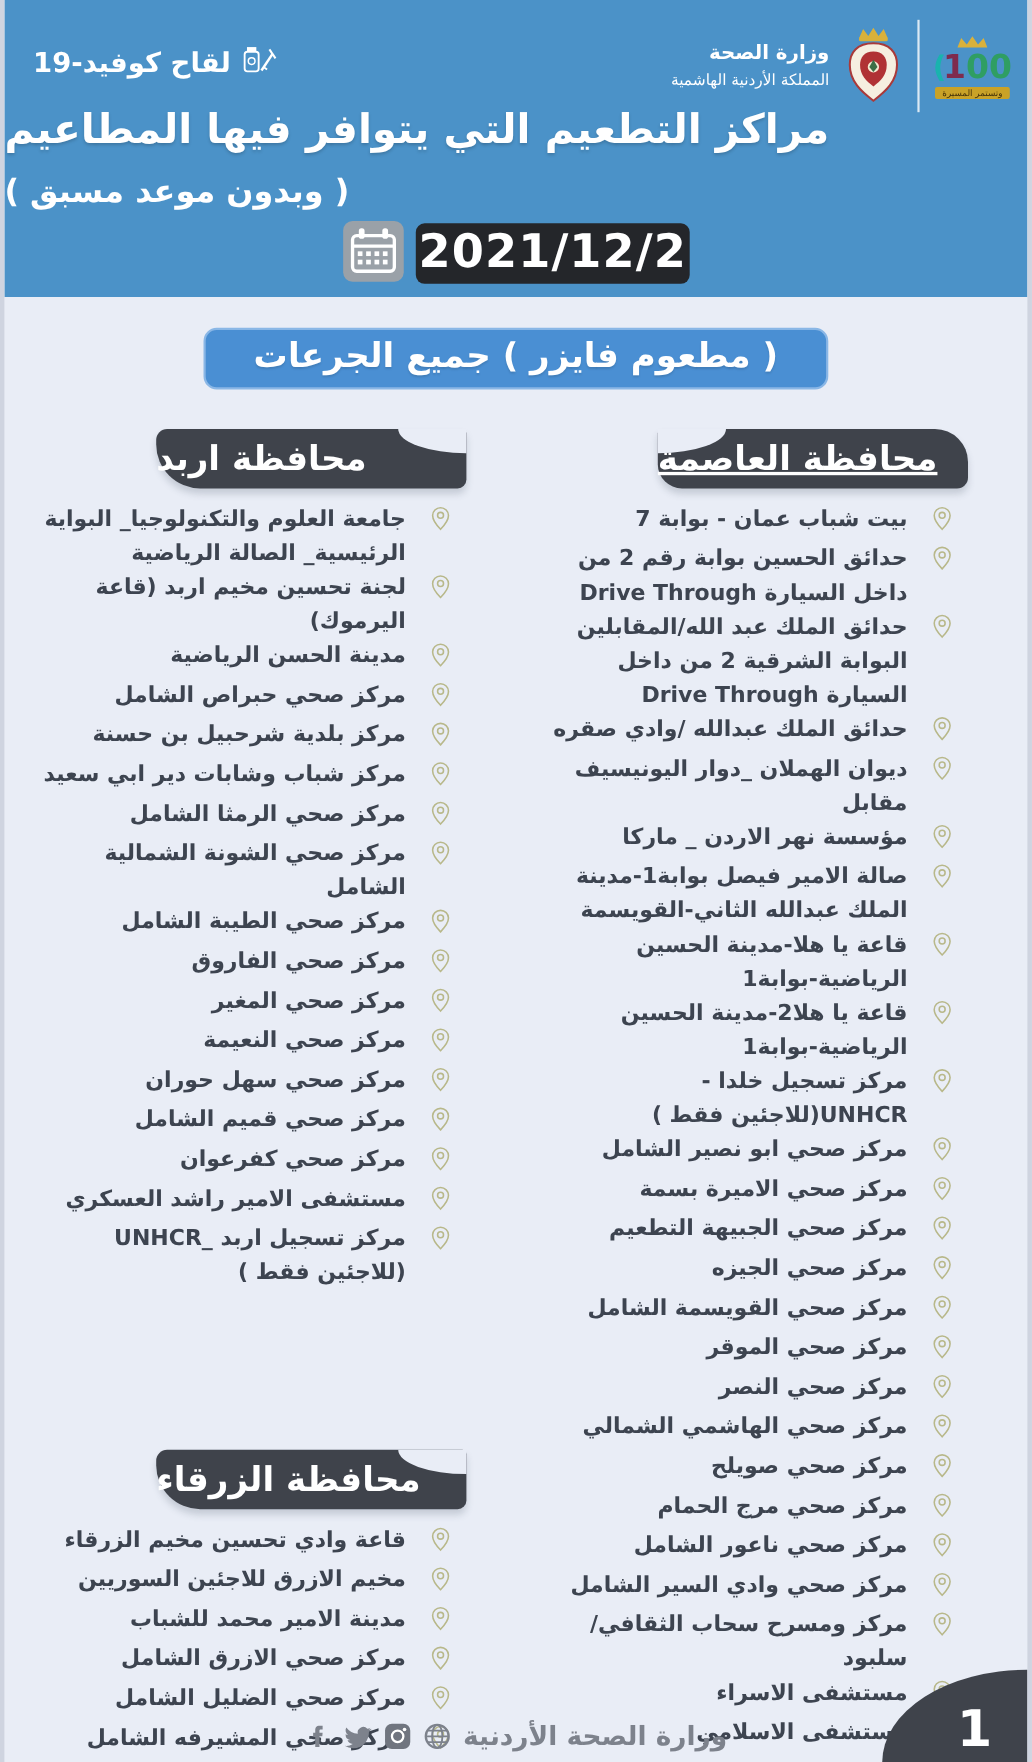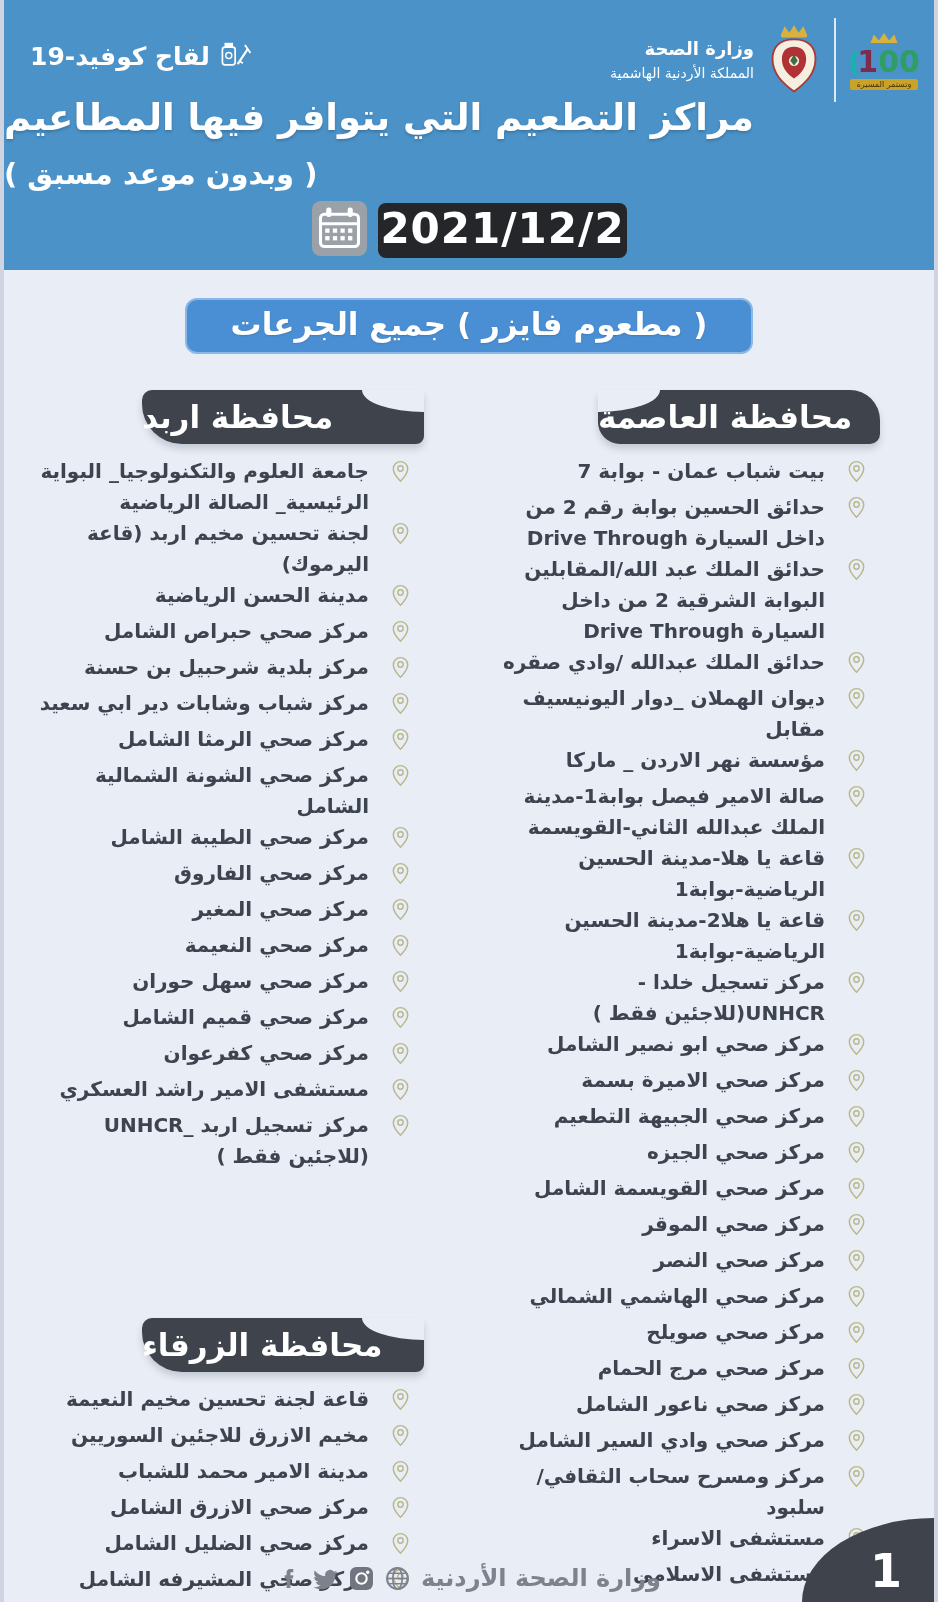--- a/index.html
+++ b/index.html
@@ -35,21 +35,21 @@
 
   
   .columns{display:grid;grid-template-columns:1fr 1fr;column-gap:38px;padding:0 28px;margin-top:36px;
            align-items:start;}
   .col{display:flex;flex-direction:column;}
 
   .banner{position:relative;width:282px;height:54px;margin-right:26px;background:#3f434b;color:#fff;
           display:flex;align-items:center;justify-content:flex-end;font-weight:bold;font-size:31px;
           box-shadow:0 5px 7px rgba(70,80,100,.22);}
   .banner .curl{position:absolute;width:62px;height:22px;background:#e9edf6;}
-  .banner.curl-left{border-radius:4px 30px 10px 22px;}
+  .banner.curl-left{border-radius:4px 30px 10px 22px;text-decoration:underline;}
   .banner.curl-left .curl{top:0;left:0;border-bottom-right-radius:62px 22px;}
   .banner.curl-right{border-radius:10px 4px 8px 40px;}
   .banner.curl-right .curl{top:0;right:0;border-bottom-left-radius:62px 22px;}
 
   .loc-list{list-style:none;margin:12px 0 0;padding:0 40px 0 0;display:flex;flex-direction:column;}
   .loc-item{display:flex;gap:22px;align-items:flex-start;font-size:20px;line-height:31px;color:#3d4450;
             font-weight:600;text-align:right;}
   .loc-item .pin{flex:none;margin-top:4px;}
   .sec-gap-big{margin-top:146px;}
 
@@ -601,21 +601,21 @@
         </div>
         <ul class="loc-list">
 
             <li class="loc-item">
               <span class="pin">
                 <svg viewBox="0 0 24 28" width="19" height="23">
                   <path d="M12 1.5C6.9 1.5 2.9 5.5 2.9 10.4c0 6.5 9.1 15.8 9.1 15.8s9.1-9.3 9.1-15.8C21.1 5.5 17.1 1.5 12 1.5z" fill="none" stroke="#b8b88a" stroke-width="1.8"></path>
                   <circle cx="12" cy="10.2" r="3.4" fill="none" stroke="#b8b88a" stroke-width="1.8"></circle>
                 </svg>
               </span>
-              <span class="loc-text">قاعة لجنة تحسين مخيم النعيمة</span>
+              <span class="loc-text">قاعة وادي تحسين مخيم الزرقاء</span>
             </li>
 
             <li class="loc-item">
               <span class="pin">
                 <svg viewBox="0 0 24 28" width="19" height="23">
                   <path d="M12 1.5C6.9 1.5 2.9 5.5 2.9 10.4c0 6.5 9.1 15.8 9.1 15.8s9.1-9.3 9.1-15.8C21.1 5.5 17.1 1.5 12 1.5z" fill="none" stroke="#b8b88a" stroke-width="1.8"></path>
                   <circle cx="12" cy="10.2" r="3.4" fill="none" stroke="#b8b88a" stroke-width="1.8"></circle>
                 </svg>
               </span>
               <span class="loc-text">مخيم الازرق للاجئين السوريين</span>

